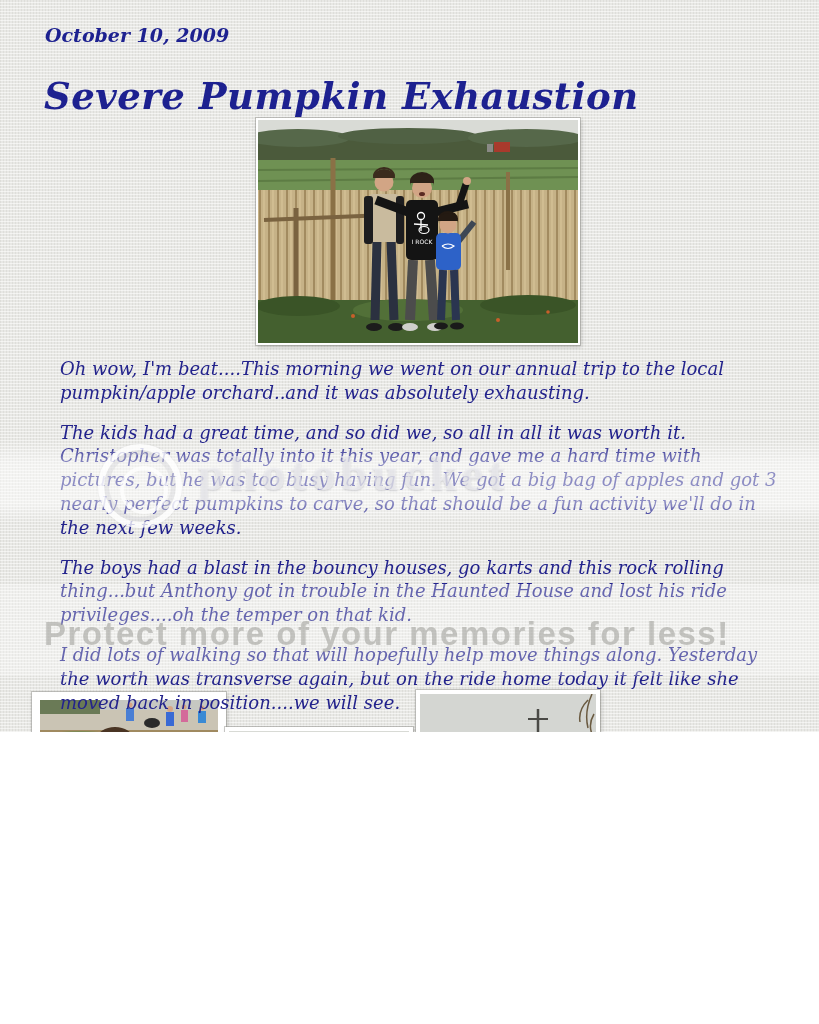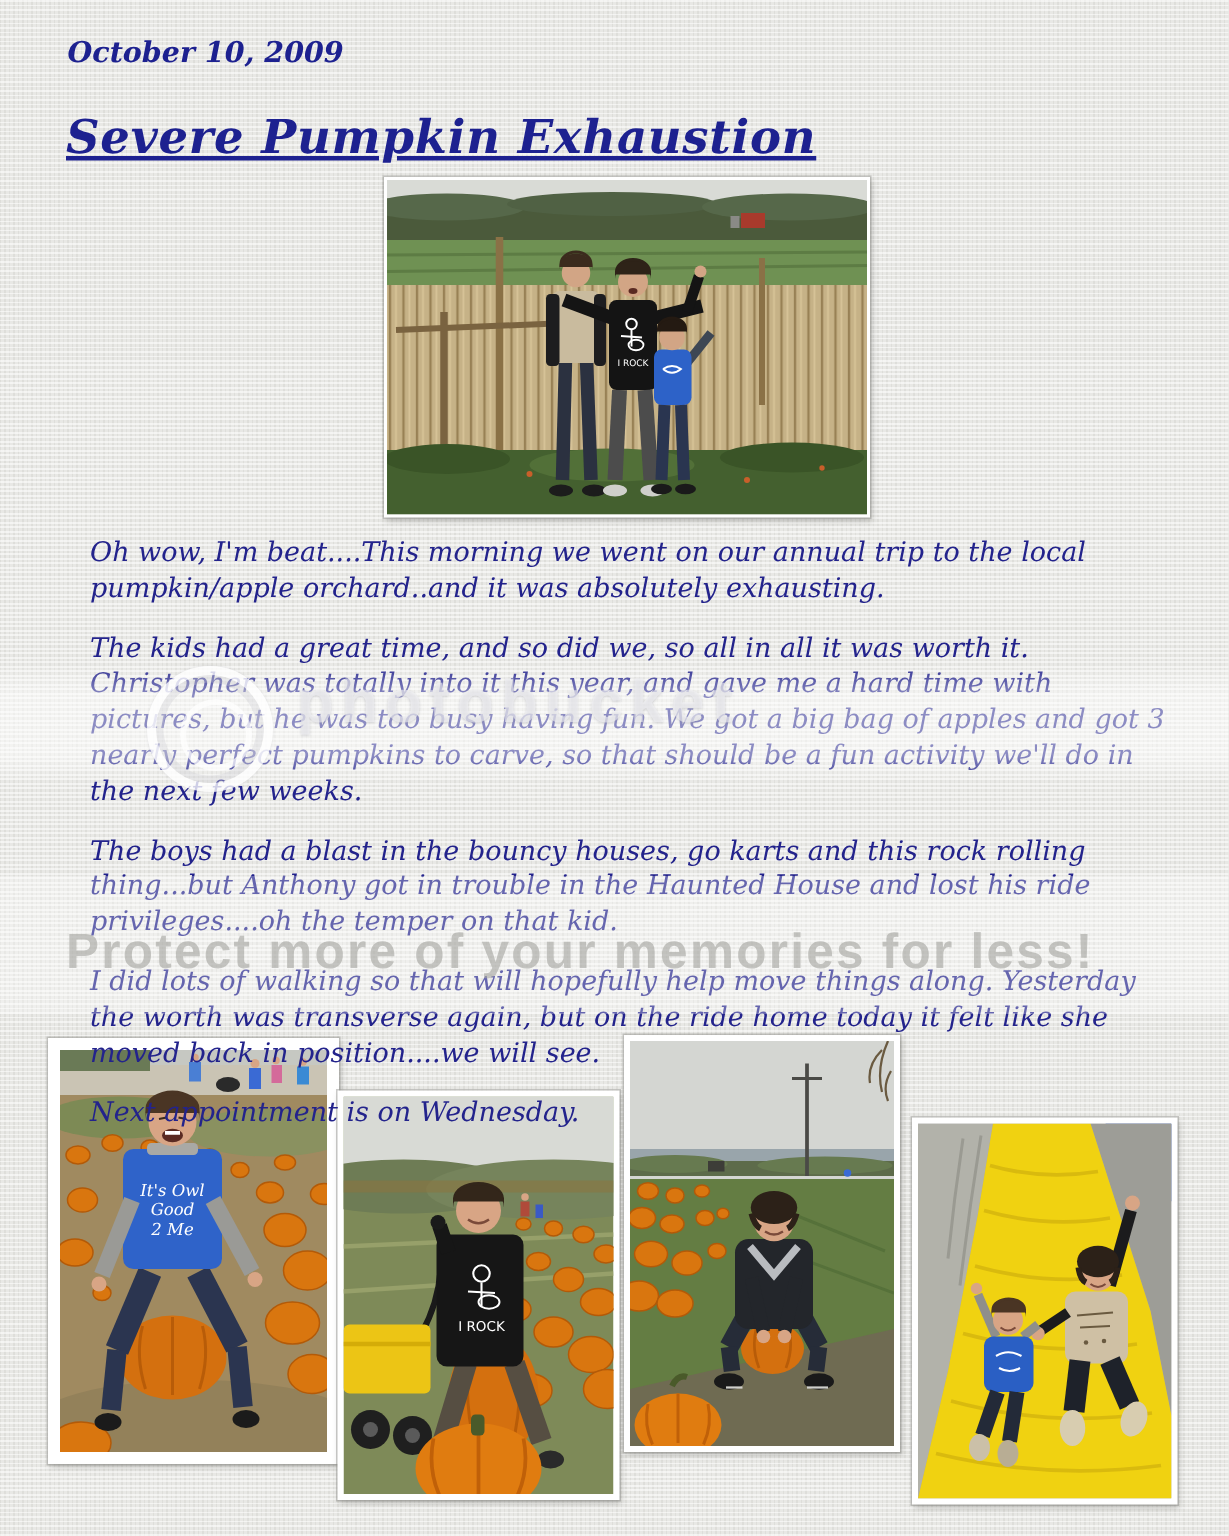--- a/index.html
+++ b/index.html
@@ -1,30 +1,30 @@
 <!DOCTYPE html>
 <html><head>
 <meta charset="utf-8">
 <style>
   html,body{margin:0;padding:0;}
   .page{
-    position:relative;width:819px;height:1024px;overflow:hidden;
+    position:relative;width:819px;height:732px;overflow:hidden;
     background-color:#e8e8e5;
     background-image:
       repeating-linear-gradient(0deg, rgba(255,255,255,.55) 0px, rgba(255,255,255,.55) 1px, transparent 1px, transparent 3px),
       repeating-linear-gradient(90deg, rgba(198,198,192,.30) 0px, rgba(198,198,192,.30) 1px, transparent 1px, transparent 3px);
     font-family:"DejaVu Serif", serif;
   }
   .date{
     position:absolute;left:45px;top:24px;
     font-style:italic;font-weight:600;font-size:19px;color:#1d2190;
   }
   .title{
     position:absolute;left:44px;top:74px;margin:0;
-    font-style:italic;font-weight:bold;font-size:31px;letter-spacing:.5px;color:#1d2190;text-decoration:underline;
+    font-style:italic;font-weight:bold;font-size:37px;letter-spacing:.5px;color:#1d2190;
   }
   .body{
     position:absolute;left:44px;top:341px;width:752px;z-index:1;
     font-style:italic;font-size:18px;line-height:23.8px;color:#23238c;
   }
   .body p{margin:16px;}
   .photo{
     position:absolute;background:#fff;
     box-shadow:0 0 0 1px rgba(140,140,135,.45), 1px 2px 4px rgba(95,95,88,.35);
   }
@@ -37,21 +37,21 @@
   
   .wm{position:absolute;left:0;width:100%;z-index:5;pointer-events:none;}
   .wm1{top:441px;height:82px;
     background:linear-gradient(180deg, rgba(255,255,255,0) 0%, rgba(255,255,255,.48) 28%, rgba(255,255,255,.48) 76%, rgba(255,255,255,0) 100%);}
   .wm-logo{position:absolute;left:98px;top:3px;width:72px;height:72px;border-radius:50%;
     border:6px solid rgba(255,255,255,.78);
     box-shadow:inset 0 0 0 5px rgba(205,205,212,.35), 0 0 2px rgba(160,160,170,.25);}
   .wm-logo::after{content:"";position:absolute;left:16px;top:16px;width:40px;height:40px;border-radius:50%;
     border:4px solid rgba(255,255,255,.7);}
   .wm-brand{position:absolute;left:198px;top:5px;white-space:nowrap;
-    font-family:Liberation Sans, sans-serif;font-weight:bold;font-size:40px;letter-spacing:5px;
+    font-family:Liberation Serif, serif;font-weight:bold;font-size:48px;letter-spacing:5px;
     color:rgba(242,242,246,.62);text-shadow:0 1px 2px rgba(125,125,138,.30);}
   .wm2{top:584px;height:92px;background:rgba(255,255,255,.30);}
   .wm-tagline{position:absolute;left:44px;top:31px;white-space:nowrap;
     font-family:"Liberation Sans",sans-serif;font-weight:bold;font-size:33px;letter-spacing:1.5px;
     color:rgba(164,164,160,.62);}
 </style>
 </head>
 <body>
 
 <div class="page">

